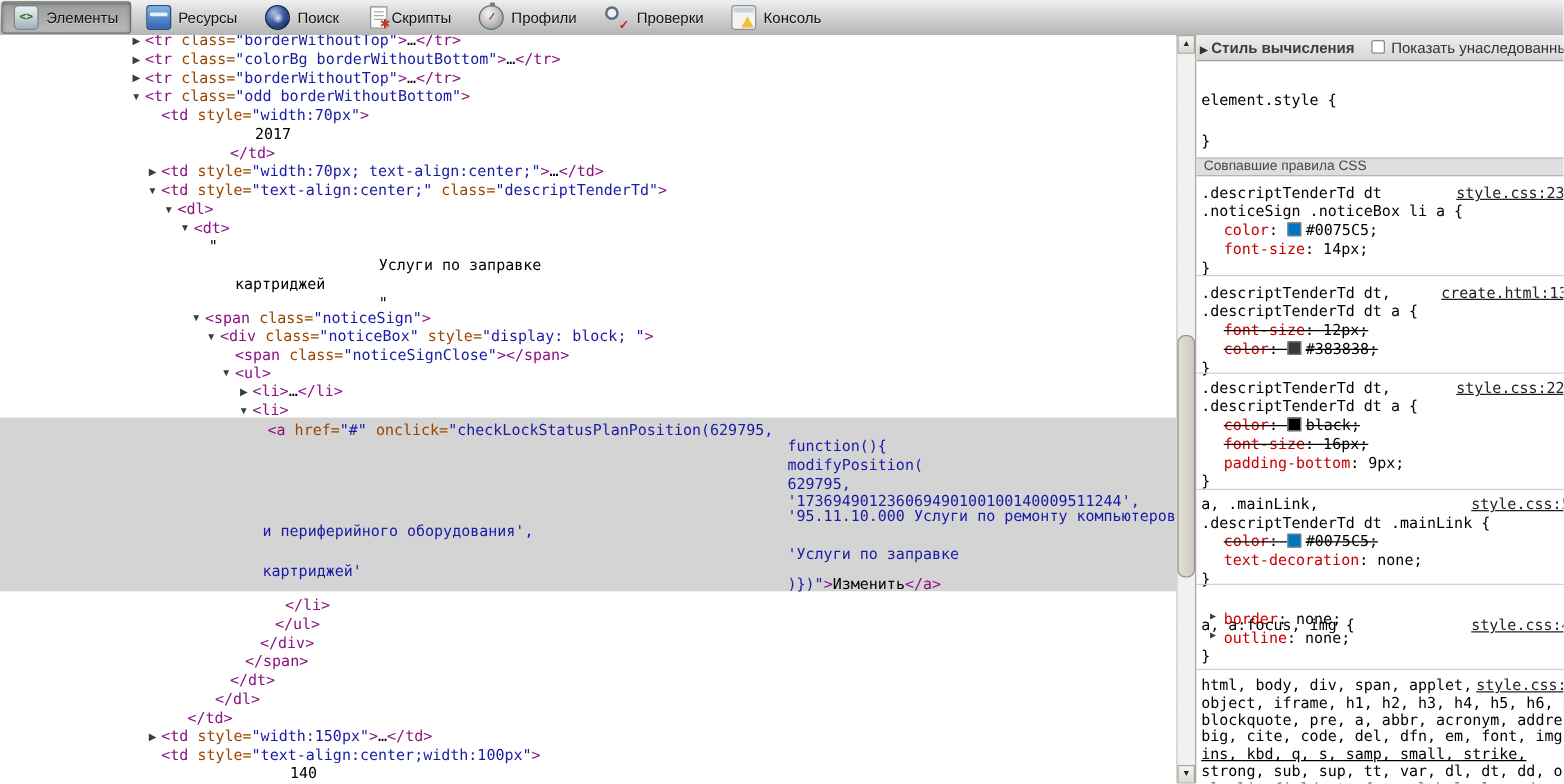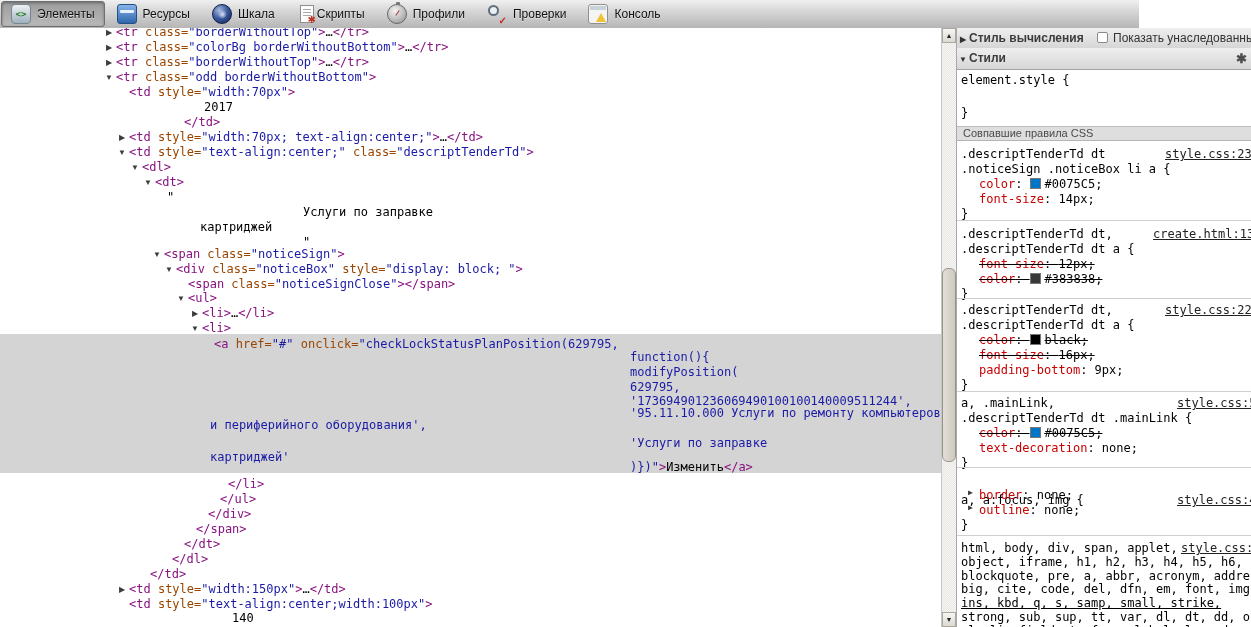--- a/index.html
+++ b/index.html
@@ -1,20 +1,20 @@
 <!DOCTYPE html>
 <html><head>
 <meta charset="utf-8">
 <style>
   html,body{margin:0;padding:0;background:#fff;}
   #app{position:relative;width:1251px;height:627px;overflow:hidden;
        font-family:"Liberation Sans",sans-serif;background:#fff;}
 
   
-  #toolbar{position:absolute;left:0;top:0;width:1139px;height:28px;
+  #toolbar{position:absolute;left:0;top:0;width:1251px;height:28px;
     background:linear-gradient(#F0F0F0,#D3D3D3 45%,#B6B6B6);
     border-bottom:1px solid #7E7E7E;display:flex;align-items:center;}
   .tab{height:24px;display:flex;align-items:center;padding:0 9px;margin:1px 1px;
        border:1px solid transparent;border-radius:3px;cursor:default;}
   .tab.selected{background:linear-gradient(#9c9c9c,#b9b9b9);
        border:1px solid #6f6f6f;box-shadow:inset 0 1px 3px rgba(0,0,0,.35);}
   .tablabel{font-size:12px;color:#111;text-shadow:0 1px 0 rgba(255,255,255,.5);white-space:nowrap;}
   .tabicon{width:20px;height:20px;margin-right:6px;position:relative;flex:none;}
 
   .icon-elements{background:linear-gradient(#eef2f4,#9fb2be);border:1px solid #77868f;border-radius:4px;
@@ -101,21 +101,21 @@
         <div class="tab selected">
           <span class="tabicon icon-elements"></span>
           <span class="tablabel">Элементы</span>
         </div>
         <div class="tab">
           <span class="tabicon icon-resources"></span>
           <span class="tablabel">Ресурсы</span>
         </div>
         <div class="tab">
           <span class="tabicon icon-network"></span>
-          <span class="tablabel">Шкала</span>
+          <span class="tablabel">Поиск</span>
         </div>
         <div class="tab">
           <span class="tabicon icon-scripts"></span>
           <span class="tablabel">Скрипты</span>
         </div>
         <div class="tab">
           <span class="tabicon icon-profiles"></span>
           <span class="tablabel">Профили</span>
         </div>
         <div class="tab">
@@ -146,21 +146,21 @@
         <div class="tree-line" style="left: 129px; top: 102px;"><span class="c-g">&lt;td</span><span class="c-a"> style=</span><span class="c-v">"width:70px; text-align:center;"</span><span class="c-g">&gt;</span><span class="c-x">…</span><span class="c-g">&lt;/td&gt;</span></div>
         <span class="tree-arrow" style="left: 117px; top: 102px;">▶</span>
         <div class="tree-line" style="left: 129px; top: 117px;"><span class="c-g">&lt;td</span><span class="c-a"> style=</span><span class="c-v">"text-align:center;"</span><span class="c-a"> class=</span><span class="c-v">"descriptTenderTd"</span><span class="c-g">&gt;</span></div>
         <span class="tree-arrow" style="left: 117px; top: 117px;">▼</span>
         <div class="tree-line" style="left: 142px; top: 132px;"><span class="c-g">&lt;dl&gt;</span></div>
         <span class="tree-arrow" style="left: 130px; top: 132px;">▼</span>
         <div class="tree-line" style="left: 155px; top: 147px;"><span class="c-g">&lt;dt&gt;</span></div>
         <span class="tree-arrow" style="left: 143px; top: 147px;">▼</span>
         <div class="tree-line" style="left: 167px; top: 162px;"><span class="c-x">"</span></div>
         <div class="tree-line" style="left: 303px; top: 177px;"><span class="c-x">Услуги по заправке</span></div>
-        <div class="tree-line" style="left: 200px; top: 192px; text-align: right;"><span class="c-x">картриджей</span></div>
+        <div class="tree-line" style="left: 188px; top: 192px; text-align: right;"><span class="c-x">картриджей</span></div>
         <div class="tree-line" style="left: 303px; top: 207px;"><span class="c-x">"</span></div>
         <div class="tree-line" style="left: 164px; top: 219px;"><span class="c-g">&lt;span</span><span class="c-a"> class=</span><span class="c-v">"noticeSign"</span><span class="c-g">&gt;</span></div>
         <span class="tree-arrow" style="left: 152px; top: 219px;">▼</span>
         <div class="tree-line" style="left: 176px; top: 234px;"><span class="c-g">&lt;div</span><span class="c-a"> class=</span><span class="c-v">"noticeBox"</span><span class="c-a"> style=</span><span class="c-v">"display: block; "</span><span class="c-g">&gt;</span></div>
         <span class="tree-arrow" style="left: 164px; top: 234px;">▼</span>
         <div class="tree-line" style="left: 188px; top: 249px;"><span class="c-g">&lt;span</span><span class="c-a"> class=</span><span class="c-v">"noticeSignClose"</span><span class="c-g">&gt;&lt;/span&gt;</span></div>
         <div class="tree-line" style="left: 188px; top: 263px;"><span class="c-g">&lt;ul&gt;</span></div>
         <span class="tree-arrow" style="left: 176px; top: 263px;">▼</span>
         <div class="tree-line" style="left: 202px; top: 278px;"><span class="c-g">&lt;li&gt;</span><span class="c-x">…</span><span class="c-g">&lt;/li&gt;</span></div>
         <span class="tree-arrow" style="left: 190px; top: 278px;">▶</span>
@@ -194,24 +194,20 @@
     <div class="sbtn" id="sbtn-up">▲</div>
     <div id="sthumb"></div>
     <div class="sbtn" id="sbtn-down">▼</div>
   </div>
 
   <div id="styles-panel">
     <div class="sb-header" style="top:0;">
       <span class="sb-tri">▶</span><span>Стиль вычисления</span>
       <span class="cb"></span>
       <span class="cb-label">Показать унаследованные</span>
-    </div>
-    <div class="sb-header" style="top:20px;height:21px;line-height:21px;">
-      <span class="sb-tri">▼</span><span>Стили</span>
-      <span class="gear">✱</span>
     </div>
     <div class="css-line" style="left:4px;top:45px;">element.style {</div>
     <div class="css-line" style="left:4px;top:78px;">}</div>
     <div id="matched-bar">Совпавшие правила CSS</div>
     <div id="rules">
         <div class="css-line" style="left: 4px; top: 119px;">.descriptTenderTd dt<span class="src-link" style="left: 204px;">style.css:235</span></div>
         <div class="css-line" style="left: 4px; top: 134px;">.noticeSign .noticeBox li a {</div>
         <div class="css-line" style="left: 22px; top: 149px;"><span><span class="pname">color</span><span class="pval">: </span><span class="swatch" style="background: rgb(0, 117, 197);"></span><span class="pval">#0075C5;</span></span></div>
         <div class="css-line" style="left: 22px; top: 164px;"><span><span class="pname">font-size</span><span class="pval">: </span><span class="pval">14px;</span></span></div>
         <div class="css-line" style="left: 4px; top: 179px;">}</div>

